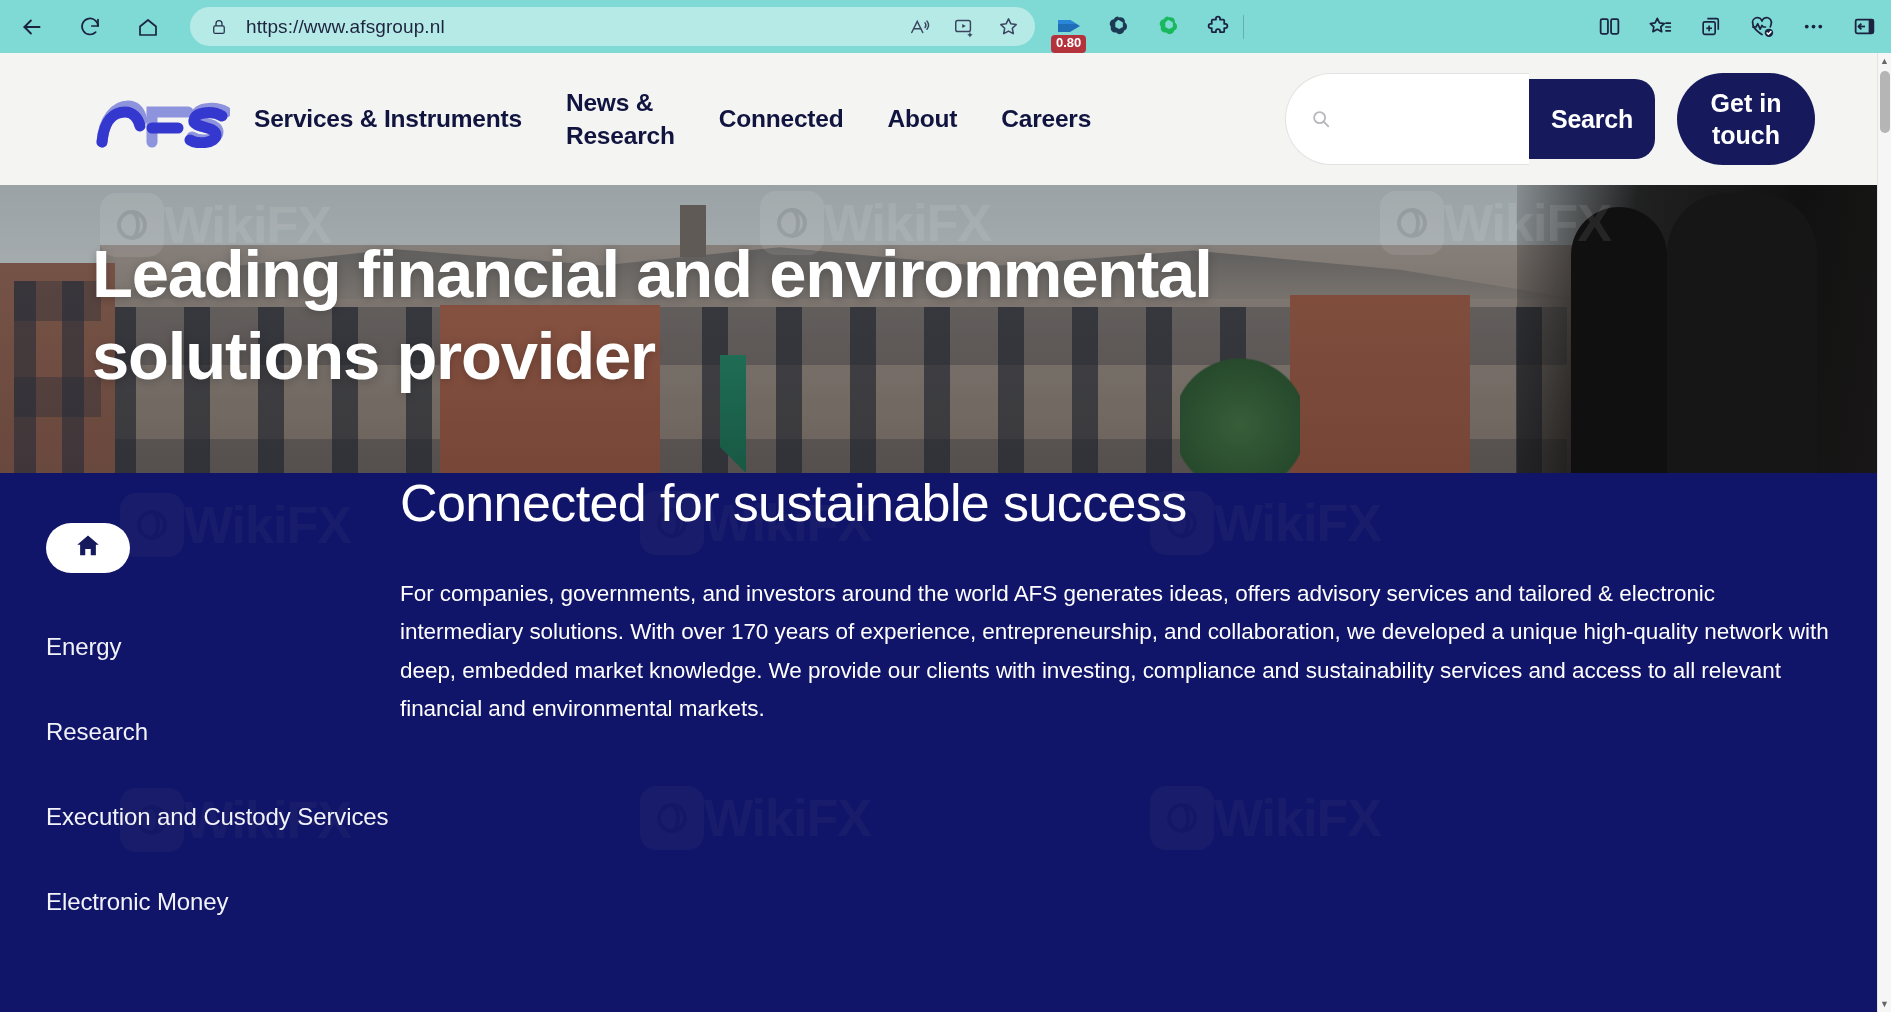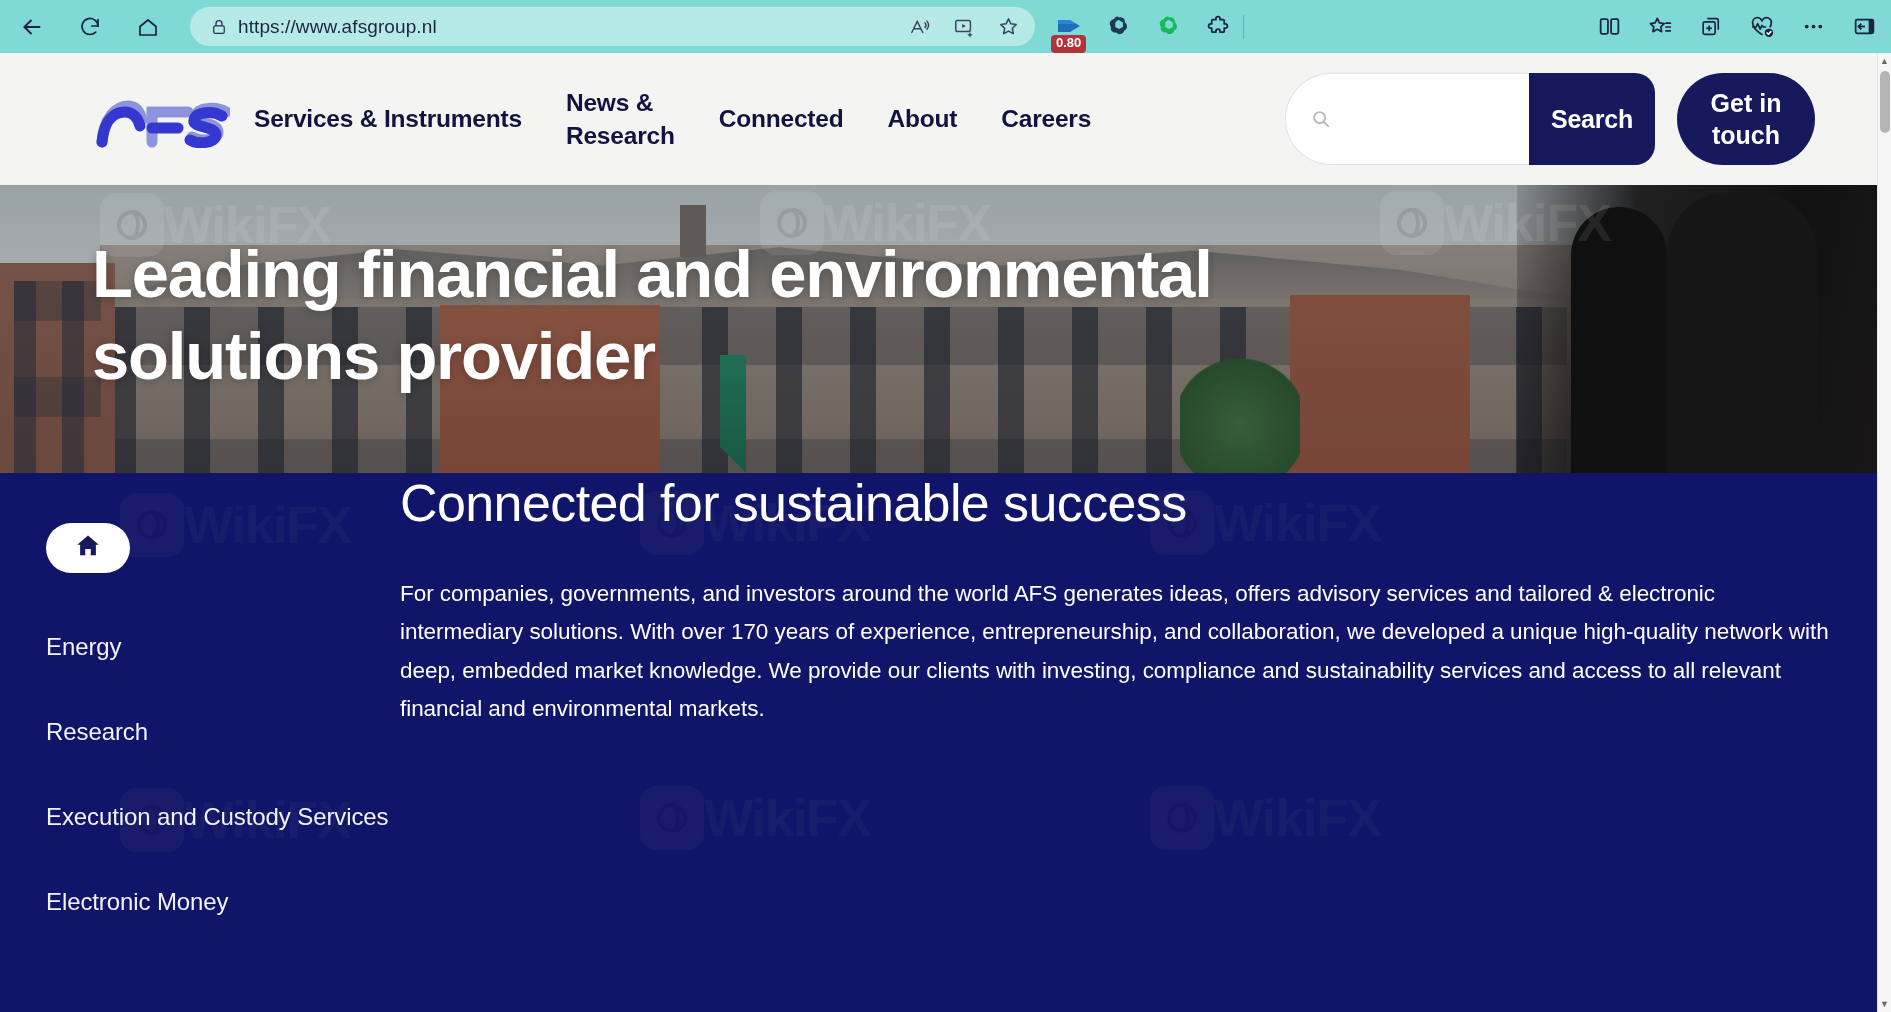--- a/index.html
+++ b/index.html
@@ -32,21 +32,21 @@
     margin-left: 24px;
     width: 845px; height: 39px;
     background: #b6eae7;
     border-radius: 20px;
     display: flex; align-items: center;
     flex: 0 0 auto;
     position: relative;
   }
   .urlbar .lock { margin-left: 20px; color: #27304d; display:flex; }
   .urlbar .url-text {
-    margin-left: 10px;
+    margin-left: 18px;
     font-size: 19px; color: #1e2440;
     letter-spacing: .1px;
     white-space: nowrap;
   }
   .urlbar .ub-icons {
     position: absolute; right: 10px; top: 0; bottom: 0;
     display: flex; align-items: center; gap: 10px;
   }
   .ub-ico {
     width: 34px; height: 34px; border-radius: 5px;
@@ -109,21 +109,21 @@
     border-radius: 46px 0 0 46px;
     display: flex; align-items: center;
   }
   .search-field .mag { margin-left: 24px; color: #b9b9bd; display:flex; }
   .search-field input {
     border: none; outline: none; background: transparent;
     font-size: 19px; color: #10143f; margin-left: 12px; width: 150px;
     font-family: "Liberation Sans", sans-serif;
   }
   .search-btn {
-    width: 126px; height: 92px;
+    width: 126px; height: 80px;
     background: #161a5c; color: #fff;
     border: none; border-radius: 0 20px 20px 0;
     font-size: 25px; font-weight: bold;
     font-family: "Liberation Sans", sans-serif;
     letter-spacing: -.2px;
     display:flex; align-items:center; justify-content:center;
   }
   .cta-btn {
     margin-left: 22px; margin-right: 62px;
     width: 138px; height: 92px;

